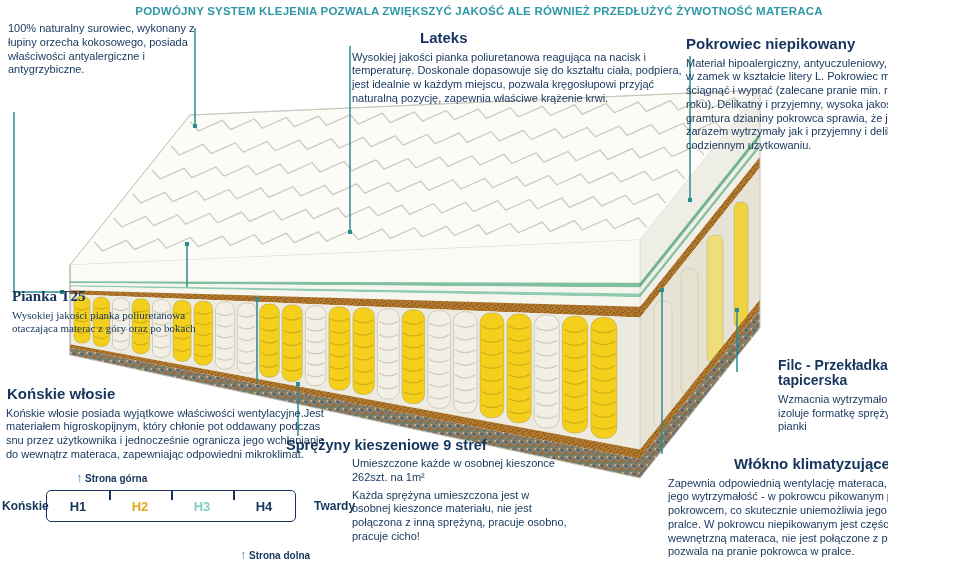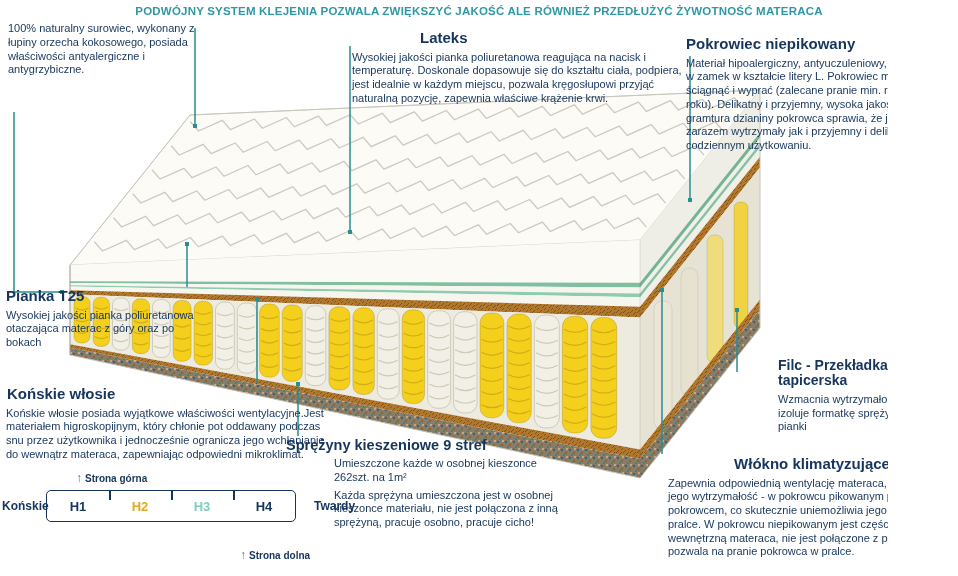--- a/index.html
+++ b/index.html
@@ -13,27 +13,27 @@
     left:89px;top:5px;width:780px;text-align:center;
     color:#2f98a5;font-weight:bold;font-size:11.5px;letter-spacing:.2px;
   }
   .ann h3{margin:0 0 4px 0;font-size:15px;font-weight:bold;color:#16355c;line-height:1.1;}
   .ann p{margin:0;font-size:11px;line-height:1.25;color:#16355c;}
   #ann-kokos{left:8px;top:22px;width:195px;}
   #ann-lateks{left:352px;top:30px;width:330px;}
   #ann-lateks h3{padding-left:68px;}
   #ann-pokrowiec{left:686px;top:36px;width:268px;}
   #ann-pokrowiec h3{}
-  #ann-pianka{left:6px;top:288px;width:190px;}
+  #ann-pianka{left:12px;top:288px;width:190px;font-family:Liberation Serif, serif;}
   #ann-konskie{left:6px;top:386px;width:320px;}
   #ann-konskie h3{margin-left:1px;}
   #ann-sprezyny-title{left:286px;top:438px;width:260px;}
   #ann-sprezyny-title h3{font-size:14.5px;}
   #ann-sprezyny-body{left:334px;top:457px;width:235px;}
-  #ann-sprezyny-body p{margin-bottom:4px;}
+  #ann-sprezyny-body p{margin-bottom:4px;margin-left:18px;}
   #ann-filc{left:778px;top:358px;width:176px;}
   #ann-filc h3{font-size:14px;}
   #ann-wlokno{left:668px;top:456px;width:288px;}
   #ann-wlokno h3{text-align:center;}
   
   .side-note{font-size:10px;font-weight:bold;color:#16355c;}
   .side-note .arrow{color:#3e7dc0;font-weight:bold;font-size:12px;margin-right:3px;}
   #strona-gorna{left:76px;top:471px;}
   #strona-dolna{left:240px;top:548px;}
   #scale-soft{left:2px;top:499px;font-size:12px;font-weight:bold;}

